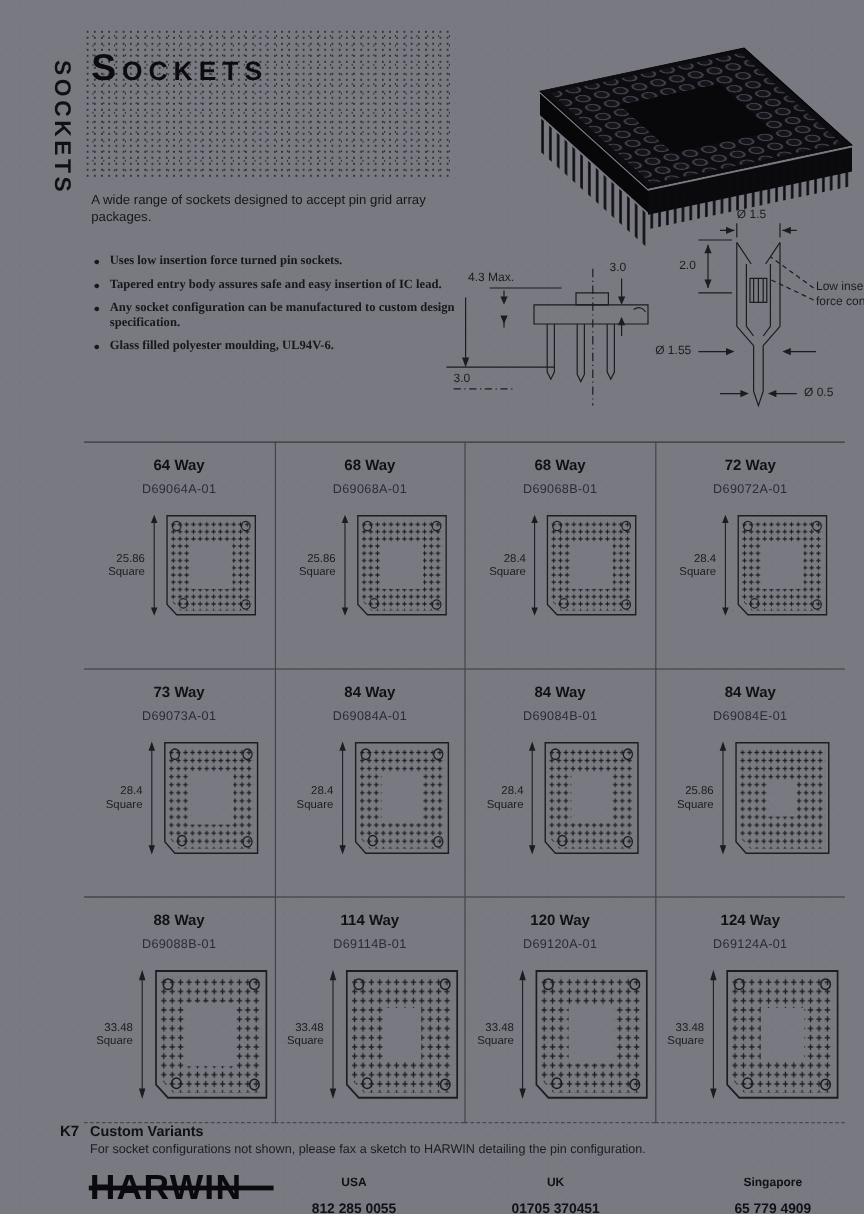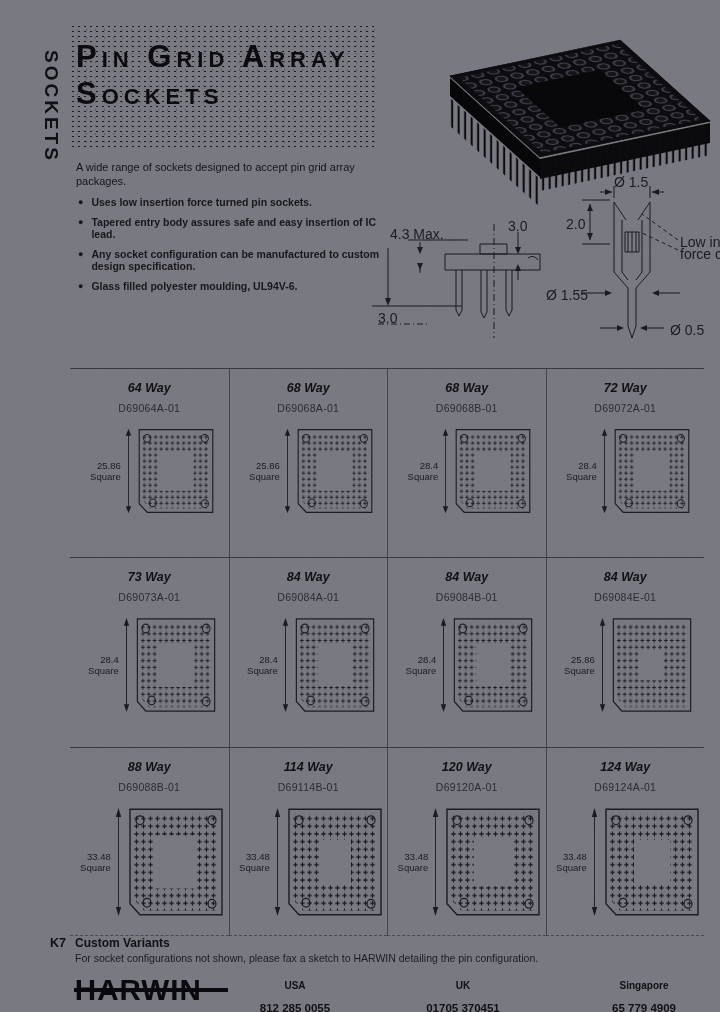--- a/index.html
+++ b/index.html
@@ -25,44 +25,44 @@
     background-image:
       radial-gradient(rgba(10,10,14,.85) .6px,transparent .7px),
       radial-gradient(rgba(10,10,14,.7) .5px,transparent .6px);
     background-size:6px 5px,9px 8px;background-position:0 0,3px 2px;
   }
   .masthead .t{
     font-variant:small-caps;font-weight:800;font-size:31px;line-height:37px;
     letter-spacing:5px;color:#0c0c10;white-space:nowrap;
   }
   .intro{left:76px;top:160px;width:280px;font-size:11px;line-height:14px;color:#15151a;}
-  .bullets{left:78px;top:196px;width:310px;}
+  .bullets{left:78px;top:212px;width:310px;font-family:Liberation Serif, serif;}
   .bullet-row{display:flex;gap:8px;font-size:10.5px;line-height:12.5px;
     font-weight:600;color:#17171c;margin-bottom:7px;}
   .bullet-row::before{content:"●";font-size:9px;line-height:12px;flex:0 0 auto;}
   
   .photo{left:390px;top:18px;width:330px;height:196px;}
   
   .draw{color:#1b1b21;}
   .draw svg line,.draw svg path,.draw svg rect{vector-effect:non-scaling-stroke;}
-  .dlabel{position:absolute;font-size:14px;white-space:nowrap;color:#1b1b21;}
+  .dlabel{position:absolute;font-size:10px;white-space:nowrap;color:#1b1b21;}
   .sideview{left:370px;top:206px;width:192px;height:140px;}
   .contactview{left:552px;top:176px;width:168px;height:176px;}
   
   .grid-title{left:70px;top:346px;width:634px;text-align:center;
     font-weight:800;font-size:11.5px;letter-spacing:.4px;color:#101015;}
   .grid-table{
     left:70px;top:368px;width:634px;height:568px;
     display:grid;grid-template-columns:repeat(4,1fr);grid-template-rows:repeat(3,1fr);
   }
   .cell{border-top:1px solid rgba(12,12,18,.6);box-sizing:border-box;
     display:flex;flex-direction:column;align-items:center;}
   .cell.cb{border-left:1px solid rgba(12,12,18,.5);}
   .cell.r3{border-bottom:1px dashed rgba(12,12,18,.45);}
-  .way{font-weight:800;font-size:12.5px;margin-top:12px;color:#101015;font-style:italic;}
+  .way{font-weight:800;font-size:12.5px;margin-top:12px;color:#101015;}
   .code{font-size:10.5px;margin-top:7px;color:#2b2b33;letter-spacing:.3px;}
   .diagwrap{display:flex;align-items:center;margin-top:14px;gap:3px;}
   .dimlab{font-size:9.5px;line-height:11px;text-align:right;color:#1b1b21;width:38px;}
   .dimarrow{width:9px;}
   .r1 .pkg,.r1 .dimarrow{height:86px;} .r1 .pkg{width:80px;}
   .r2 .pkg,.r2 .dimarrow{height:96px;} .r2 .pkg{width:84px;}
   .r3 .pkg,.r3 .dimarrow{height:110px;} .r3 .pkg{width:100px;}
   .pkg,.dimarrow{display:block;}
   
   .pageref{left:30px;top:936px;font-weight:800;font-size:12.5px;color:#101015;padding-left:20px;}
@@ -94,21 +94,20 @@
       <rect x="2.6" y="0" width="2.1" height="44" fill="#0b0b0f"></rect>
     </pattern>
   </defs>
 </svg>
 
 <div class="page">
 
   <div class="abs side-label">SOCKETS</div>
 
   <div class="abs masthead">
-    <div class="t">Pin Grid Array</div>
     <div class="t">Sockets</div>
   </div>
 
   <div class="abs photo">
     <svg width="330" height="196" viewBox="0 0 330 196">
       <polygon points="60,78 150,159 150,141 60,60" fill="#07070a"></polygon>
       <path d="M150,141 L320,105 L320,125 L150,161 Z" fill="#0a0a0d"></path>
       <path d="M150,143 L320,107 L320,137 L150,173 Z" fill="url(#pinbar)"></path>
       <path d="M60,80 L150,161 L150,189 L60,108 Z" fill="url(#pinbar)"></path>
       <g transform="matrix(17,-3.6,9,8.1,60,58)">

